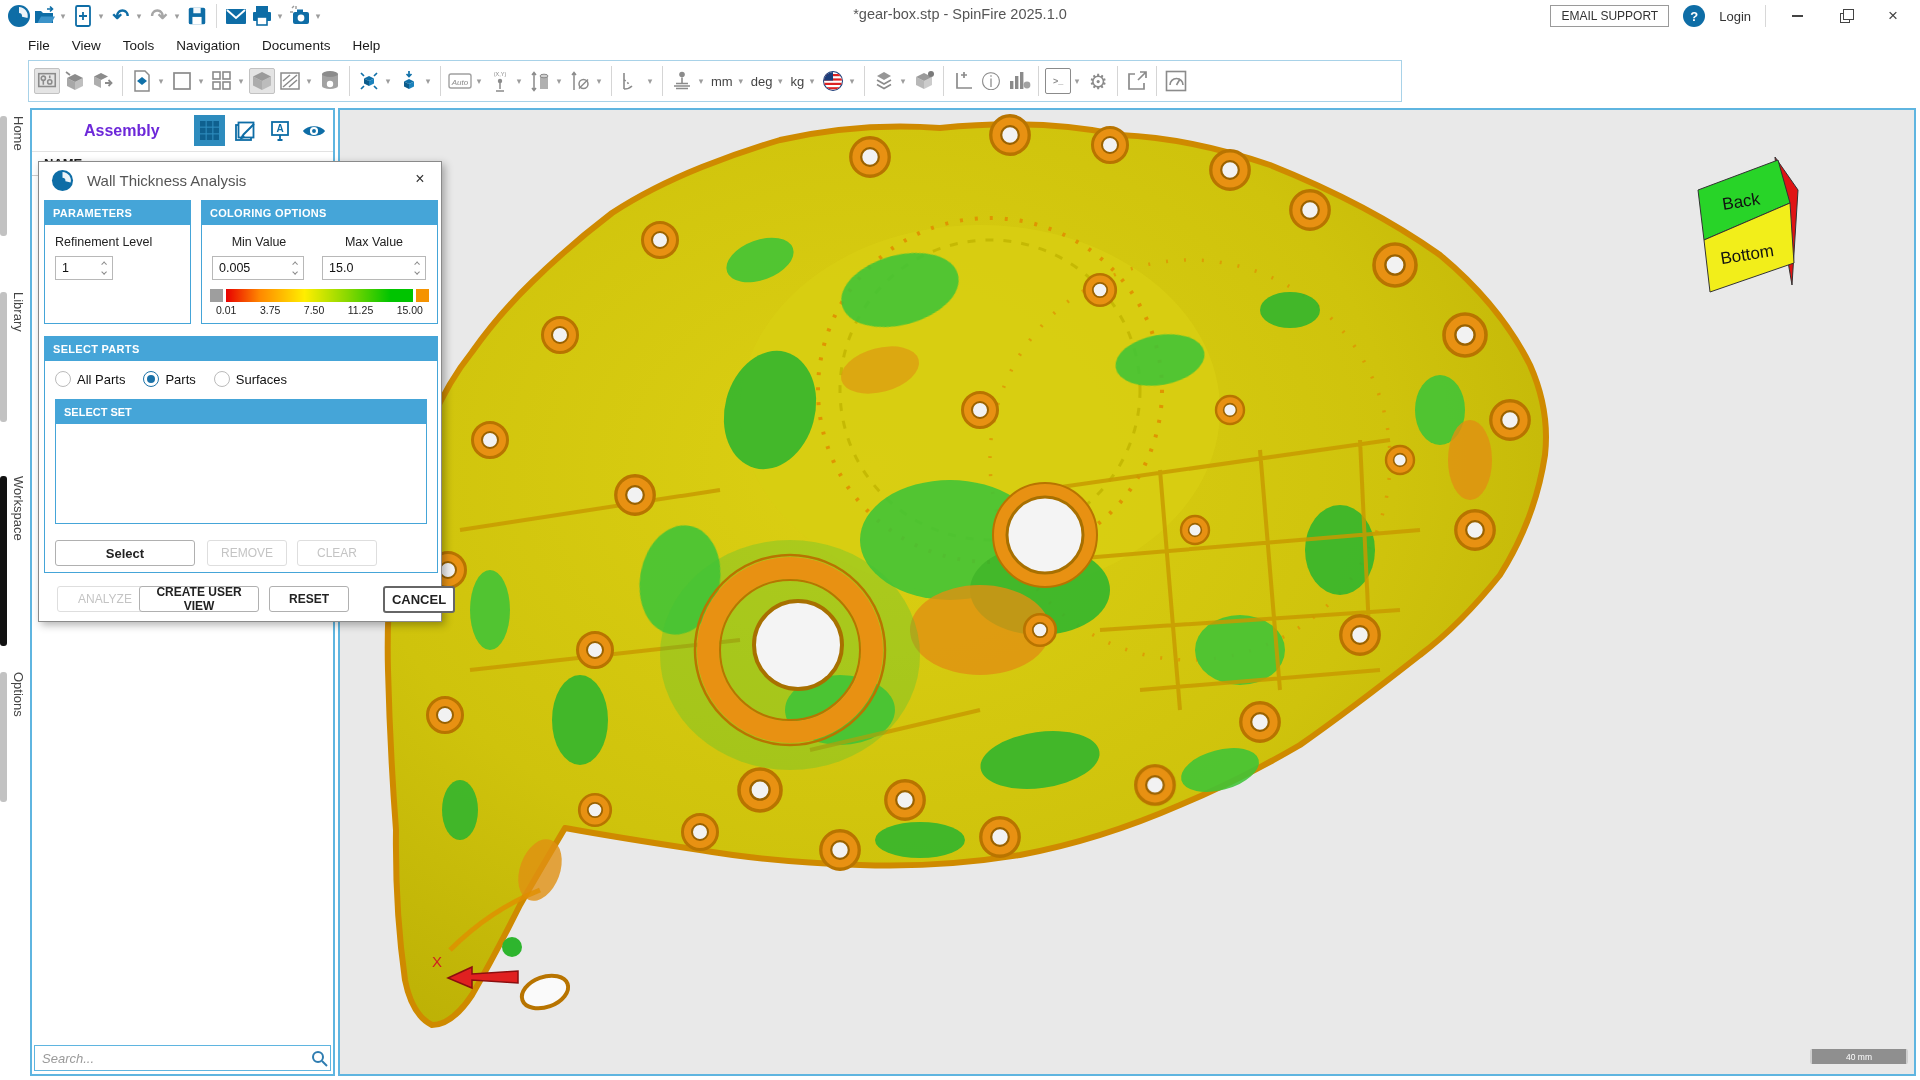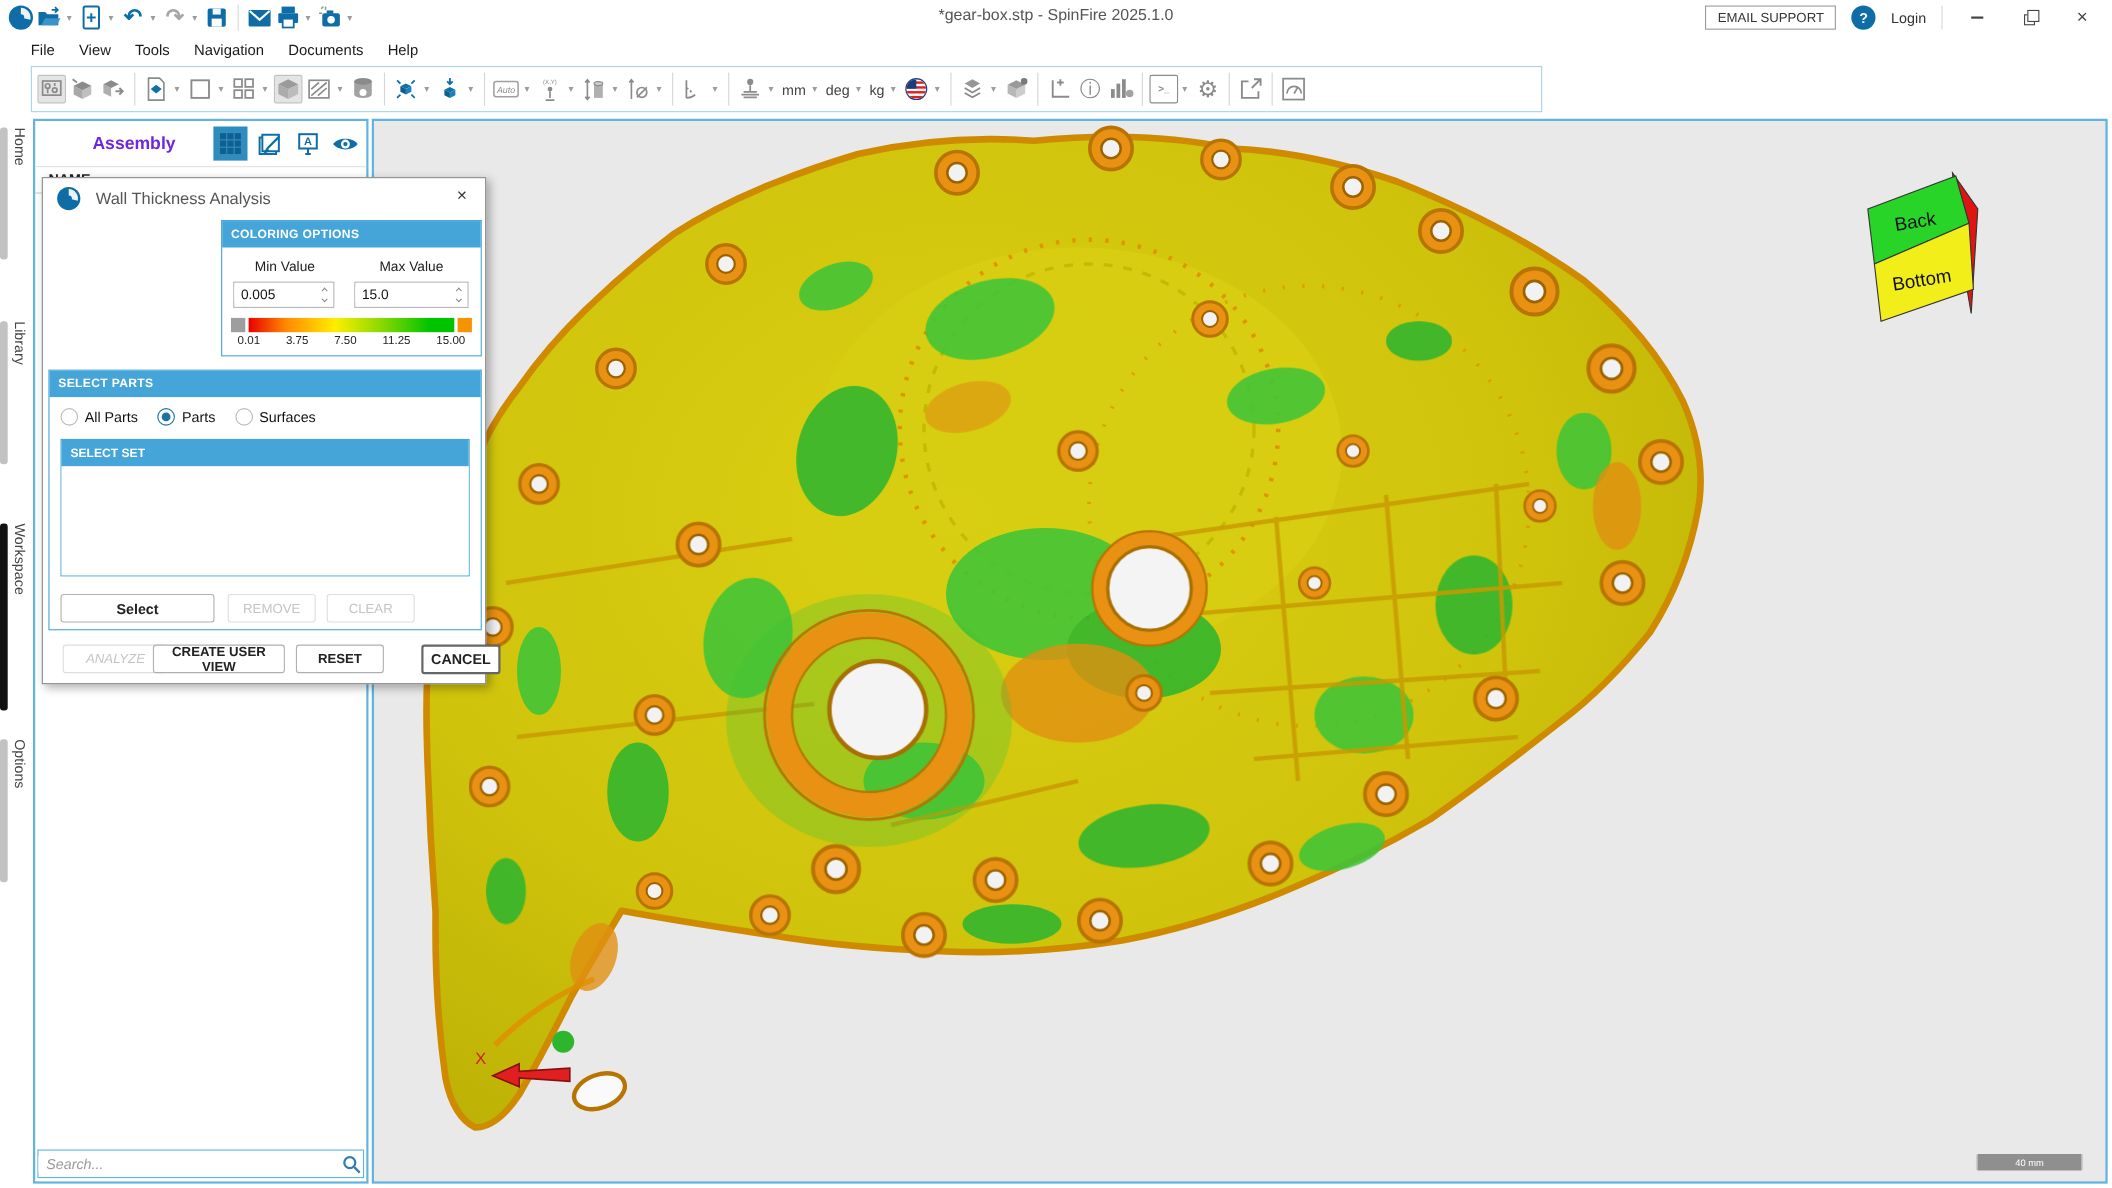--- a/index.html
+++ b/index.html
@@ -70,21 +70,21 @@
   .search-row input { flex:1; border:none; outline:none; font-size:13px; padding-left:7px;
                       font-family:"Liberation Sans", sans-serif; color:#333; }
   .search-row input::placeholder { font-style:italic; color:#9a9a9a; }
 
   
   .viewport { position:absolute; left:338px; top:4px; width:1578px; height:968px;
               border:2px solid #5fb5e0; background:#e9e9e9; overflow:hidden; }
   .model-svg { position:absolute; left:0; top:0; }
   .viewcube { position:absolute; left:1350px; top:35px; }
   .axis-x { position:absolute; left:70px; top:835px; }
-  .scalebar { position:absolute; right:20px; bottom:10px; width:98px; height:15px; background:#8f8f8f;
+  .scalebar { position:absolute; right:6px; bottom:10px; width:98px; height:15px; background:#8f8f8f;
               border-radius:2px; display:flex; align-items:center; justify-content:center;
               border-left:2px solid #cfcfcf; border-right:2px solid #cfcfcf; }
   .scalebar span { font-size:8.5px; color:#fff; }
 
   
   .dialog { position:absolute; left:38px; top:161px; width:404px; height:461px; background:#fff;
             border:1px solid #8a8a8a; box-shadow:3px 3px 8px rgba(0,0,0,.30); z-index:30; }
   .dlg-title { position:absolute; left:0; top:0; width:100%; height:36px; display:flex; align-items:center; }
   .dlg-title .logo { margin-left:10px; }
   .dlg-title-text { font-size:15px; color:#555; margin-left:12px; }
@@ -122,21 +122,21 @@
   .selset-h { height:24px; background:#45a5d8; color:#fff; font-size:11px; font-weight:bold;
               display:flex; align-items:center; padding-left:8px; }
   .btn { border:1px solid #b0b0b0; border-radius:3px; background:#fff; font-size:12px; color:#222;
          display:flex; align-items:center; justify-content:center;
          font-family:"Liberation Sans", sans-serif; }
   .btn.disabled { color:#c4c4c4; border-color:#dedede; }
   .btn.bold { font-weight:bold; }
   .sel-btn  { position:absolute; left:10px;  top:203px; width:140px; height:26px; font-size:13px; }
   .rem-btn  { position:absolute; left:162px; top:203px; width:80px;  height:26px; }
   .clr-btn  { position:absolute; left:252px; top:203px; width:80px;  height:26px; }
-  .ft-analyze { position:absolute; left:18px;  top:424px; width:96px;  height:26px;font-style:italic; }
+  .ft-analyze { position:absolute; left:18px;  top:424px; width:96px;  height:26px; }
   .ft-cuv     { position:absolute; left:100px; top:424px; width:120px; height:26px; font-size:12px; }
   .ft-reset   { position:absolute; left:230px; top:424px; width:80px;  height:26px; }
   .ft-cancel  { position:absolute; left:320px; top:424px; width:72px;  height:27px; border:2px solid #666; font-size:13px;margin-left:24px; }
 </style>
 </head>
 <body>
 
 <div class="titlebar">
   <div class="tb-icons">
     <span class="ico">
@@ -645,20 +645,31 @@
       <svg width="23" height="23" viewBox="0 0 24 24">
           <circle cx="12" cy="12" r="11" fill="#0e6da6"></circle>
           <path d="M12 12 L12 3 A9 9 0 0 1 20.5 14 Z" fill="#fff" opacity=".92"></path>
           <circle cx="12" cy="12" r="3" fill="#0e6da6"></circle>
         </svg>
     </span>
     <span class="dlg-title-text">Wall Thickness Analysis</span>
     <span class="dlg-close">×</span>
   </div>
 
+  <div class="group g-params">
+    <div class="group-h">PARAMETERS</div>
+    <div style="position:absolute; left:10px; top:34px;" class="fld-label">Refinement Level</div>
+    <div class="spin" style="position:absolute; left:10px; top:55px; width:58px;">
+      <input value="1" style="">
+      <span class="spin-arrows">
+          <i class="sa-up"></i>
+          <i class="sa-dn"></i>
+        </span>
+    </div>
+  </div>
 
   <div class="group g-color">
     <div class="group-h">COLORING OPTIONS</div>
     <div class="fld-label" style="position:absolute; left:12px; top:34px; width:90px; text-align:center;">Min Value</div>
     <div class="fld-label" style="position:absolute; left:120px; top:34px; width:104px; text-align:center;">Max Value</div>
     <div class="spin" style="position:absolute; left:10px; top:55px; width:92px;">
       <input value="0.005" style="">
       <span class="spin-arrows">
           <i class="sa-up"></i>
           <i class="sa-dn"></i>

